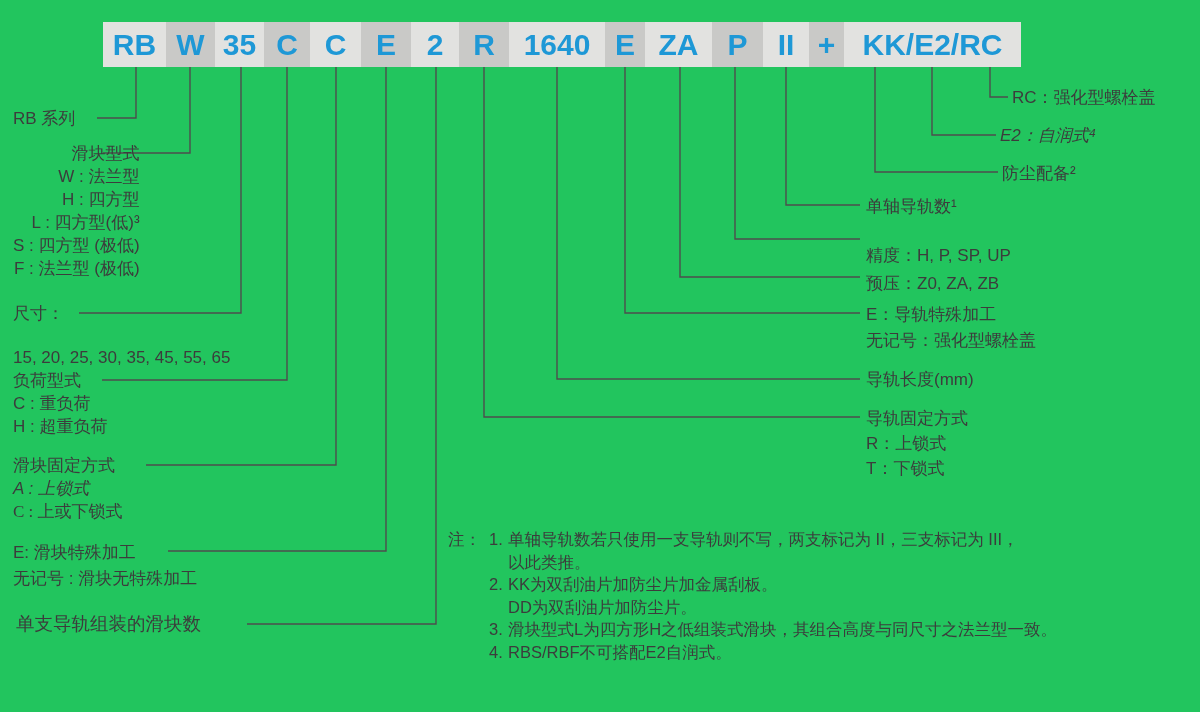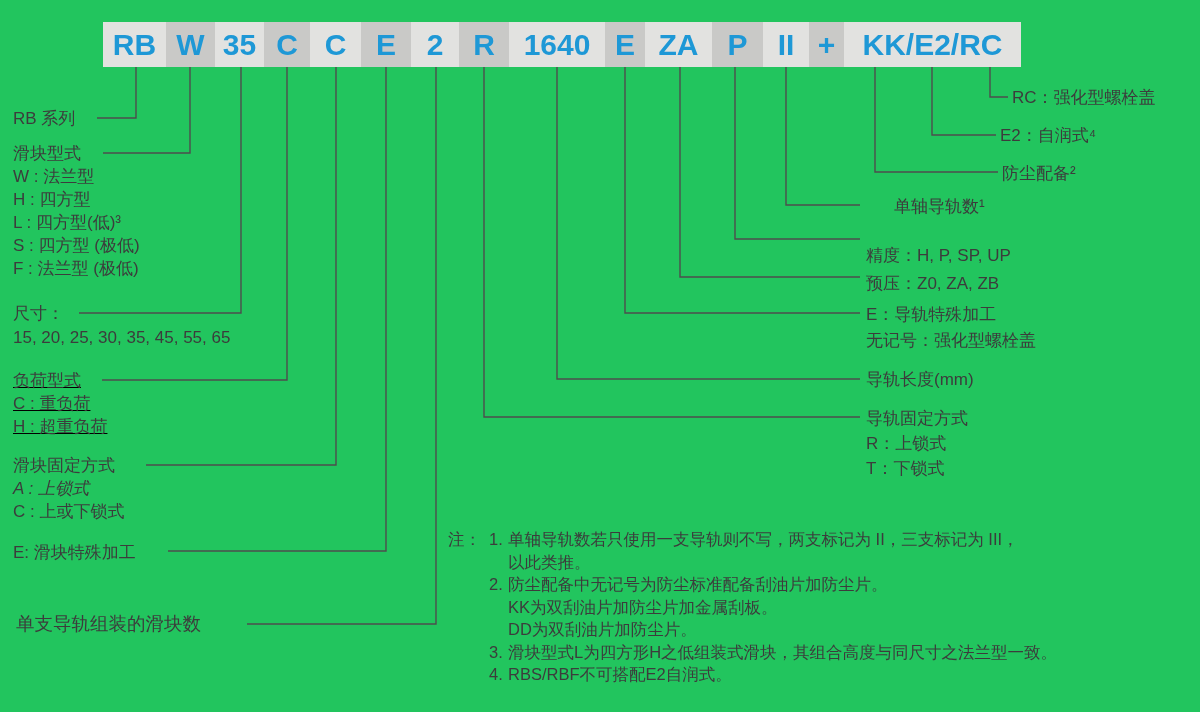--- a/index.html
+++ b/index.html
@@ -21,28 +21,28 @@
   .s9{left:605px;width:40px}.s10{left:645px;width:67px}.s11{left:712px;width:51px}
   .s12{left:763px;width:46px}.s13{left:809px;width:35px}.s14{left:844px;width:177px}
   
   #wires{position:absolute;left:0;top:0;}
   #wires path{fill:none;stroke:var(--line);stroke-width:1.4px;}
   
   .group{position:absolute;font-size:17px;line-height:24px;white-space:nowrap;}
   .lbl[data-color="cyan"]{color:var(--cyan);}
   .lbl[data-color="dark"]{color:var(--dark);}
   .g1{top:107px;left:13px;}
-  .g2{top:142px;left:13px;line-height:23px;}
+  .g2{top:142px;left:13px;line-height:23px;text-align:right;}
   .g3{top:302px;left:13px;}
-  .g4{top:369px;left:13px;line-height:23px;text-decoration:underline;}
+  .g4{top:369px;left:13px;line-height:23px;}
   .g5{top:454px;left:13px;line-height:23px;}
   .g6{top:540px;left:13px;line-height:26px;}
   .g7{top:611px;left:16px;font-size:18.5px;line-height:25px;}
   .r1{top:86px;left:1012px;}
-  .r2{top:124px;left:1000px;}
+  .r2{top:124px;left:1000px;font-style:italic;}
   .r3{top:162px;left:1002px;}
   .r4{top:195px;left:866px;}
   .r5{top:244px;left:866px;}
   .r6{top:266px;left:866px;margin-top:6px;}
   .r7{top:302px;left:866px;line-height:26px;}
   .r8{top:368px;left:866px;}
   .r9{top:406px;left:866px;line-height:25px;}
   
   .notes{
     position:absolute;left:448px;top:528px;display:flex;
@@ -98,50 +98,51 @@
   <div class="group g2">
     <div class="lbl" data-color="cyan" style="color: var(--dark);">滑块型式</div>
     <div class="lbl" data-color="cyan" style="color: var(--dark);">W : 法兰型</div>
     <div class="lbl" data-color="cyan" style="color: var(--dark);">H : 四方型</div>
     <div class="lbl" data-color="cyan" style="color: var(--dark);">L : 四方型(低)³</div>
     <div class="lbl" data-color="cyan" style="color: var(--dark);">S : 四方型 (极低)</div>
     <div class="lbl" data-color="cyan" style="color: var(--dark);">F : 法兰型 (极低)</div>
   </div>
   <div class="group g3">
     <div class="lbl" data-color="dark" style="color: var(--dark);">尺寸：</div>
-    <div class="lbl" data-color="dark" style="color: var(--dark);">15, 20, 25, 30, 35, 45, 55, 65</div>
+    <div class="lbl" data-color="dark" style="color: var(--dark); margin-top: 20px;">15, 20, 25, 30, 35, 45, 55, 65</div>
   </div>
   <div class="group g4">
     <div class="lbl" data-color="cyan" style="color: var(--dark);">负荷型式</div>
     <div class="lbl" data-color="cyan" style="color: var(--dark);">C : 重负荷</div>
     <div class="lbl" data-color="cyan" style="color: var(--dark);">H : 超重负荷</div>
   </div>
   <div class="group g5">
     <div class="lbl" data-color="dark" style="color: var(--dark);">滑块固定方式</div>
     <div class="lbl" data-color="dark" style="color: var(--dark); font-style: italic;">A : 上锁式</div>
-    <div class="lbl" data-color="dark" style="color: var(--dark);">C : 上或下锁式</div>
+    <div class="lbl" data-color="dark" style="color: var(--dark); font-family: Liberation Serif, serif;">C : 上或下锁式</div>
   </div>
   <div class="group g6">
     <div class="lbl" data-color="cyan" style="color: var(--dark);">E: 滑块特殊加工</div>
+    <div class="lbl" data-color="cyan" style="color: var(--dark);">无记号 : 滑块无特殊加工</div>
   </div>
   <div class="group r1">
     <div class="lbl" data-color="cyan" style="color: var(--dark);">RC：强化型螺栓盖</div>
   </div>
 
   <div class="group g7">
     <div class="lbl" data-color="dark" style="color: var(--dark);">单支导轨组装的滑块数</div>
   </div>
   <div class="group r2">
     <div class="lbl" data-color="dark" style="color: var(--dark);">E2：自润式⁴</div>
   </div>
   <div class="group r3">
     <div class="lbl" data-color="cyan" style="color: var(--dark);">防尘配备²</div>
   </div>
   <div class="group r4">
-    <div class="lbl" data-color="dark" style="color: var(--dark); margin-left: 28px;">单轴导轨数¹</div>
+    <div class="lbl" data-color="dark" style="color: var(--dark);">单轴导轨数¹</div>
   </div>
   <div class="group r5">
     <div class="lbl" data-color="cyan" style="color: var(--dark);">精度：H, P, SP, UP</div>
   </div>
   <div class="group r6">
     <div class="lbl" data-color="dark" style="color: var(--dark);">预压：Z0, ZA, ZB</div>
   </div>
   <div class="group r7">
     <div class="lbl" data-color="cyan" style="color: var(--dark);">E：导轨特殊加工</div>
     <div class="lbl" data-color="cyan" style="color: var(--dark);">无记号：强化型螺栓盖</div>
@@ -161,21 +162,20 @@
       <div class="note-item">
         <div class="note-num">1.</div>
         <div class="note-lines">
           <div class="note-line">单轴导轨数若只使用一支导轨则不写，两支标记为 II，三支标记为 III，</div>
           <div class="note-line">以此类推。</div>
         </div>
       </div>
       <div class="note-item">
         <div class="note-num">2.</div>
         <div class="note-lines">
-          <div class="note-line">防尘配备中无记号为防尘标准配备刮油片加防尘片。</div>
           <div class="note-line">KK为双刮油片加防尘片加金属刮板。</div>
           <div class="note-line">DD为双刮油片加防尘片。</div>
         </div>
       </div>
       <div class="note-item">
         <div class="note-num">3.</div>
         <div class="note-lines">
           <div class="note-line">滑块型式L为四方形H之低组装式滑块，其组合高度与同尺寸之法兰型一致。</div>
         </div>
       </div>

